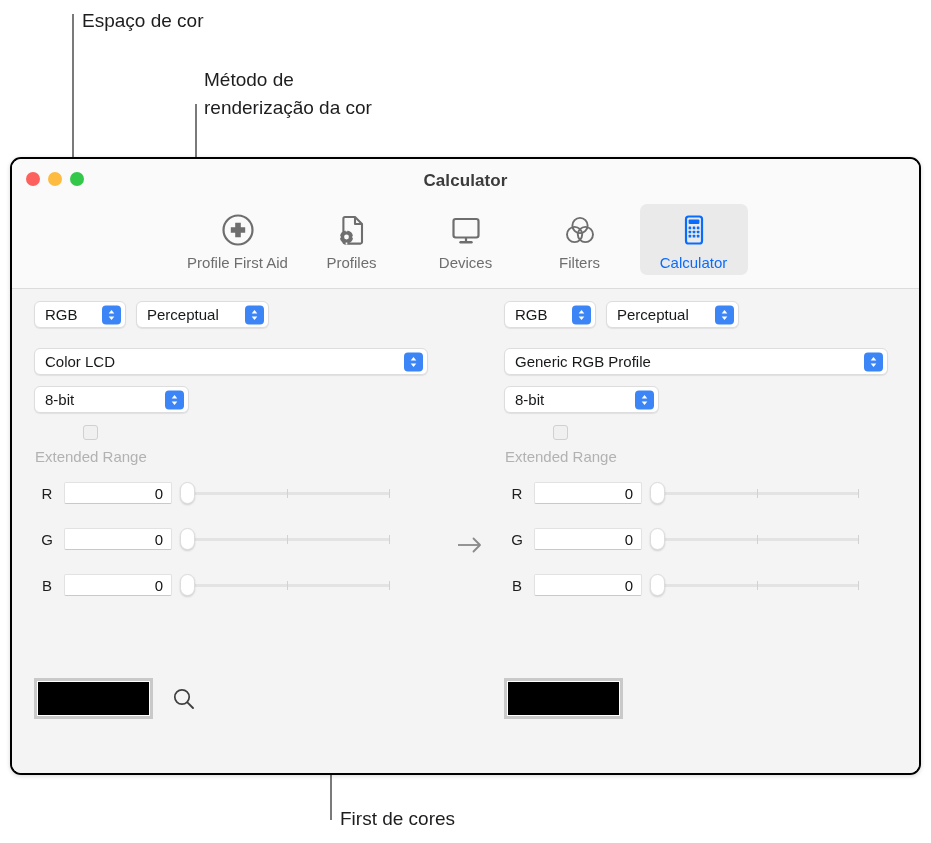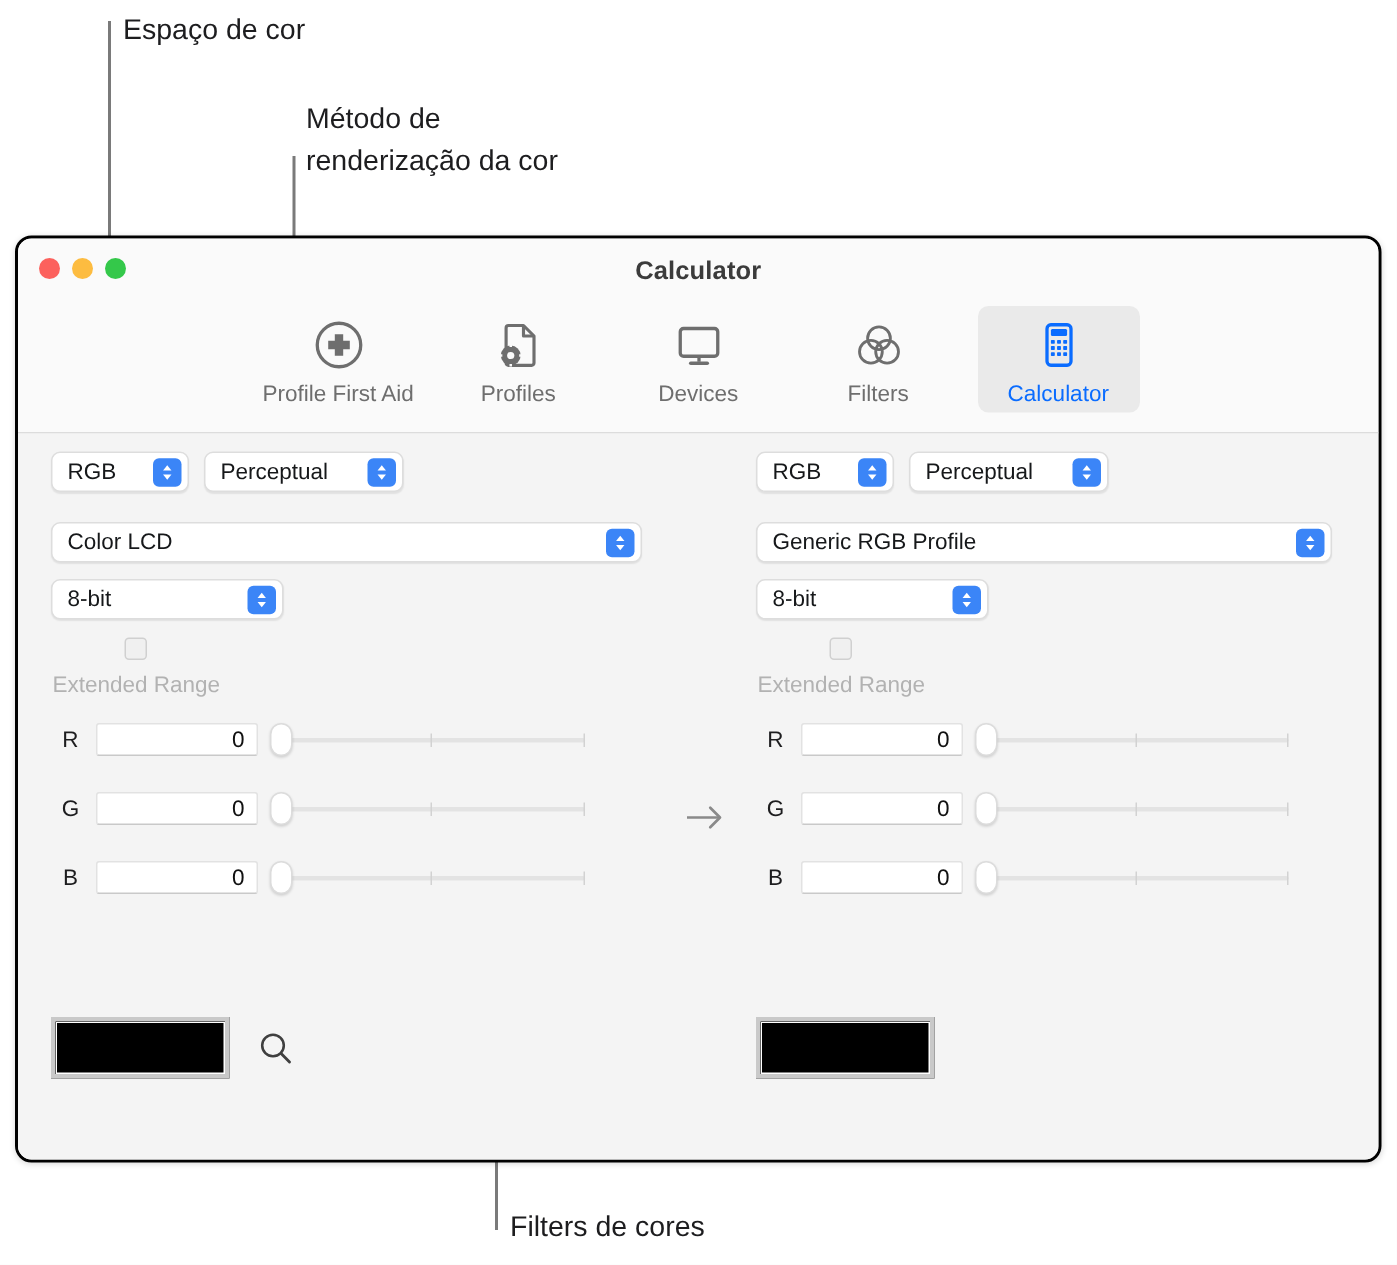--- a/index.html
+++ b/index.html
@@ -77,21 +77,21 @@
 
   
   .toolbar {
     position: absolute;
     top: 45px;
     left: 0;
     width: 100%;
     display: flex;
     justify-content: center;
     align-items: flex-start;
-    gap: 12px;
+    gap: 6px;
   }
   .tb-item {
     width: 108px;
     padding: 6px 4px 5px 4px;
     border-radius: 7px;
     display: flex;
     flex-direction: column;
     align-items: center;
     gap: 5px;
     color: #6e6e6e;
@@ -264,21 +264,21 @@
 </head>
 <body>
 
 <div class="callout-label" style="left:82px; top:7px;">Espaço de cor</div>
 <div class="callout-line" style="left:72px; top:14px; height:330px;"></div>
 
 <div class="callout-label" style="left:204px; top:66px;">Método de
 renderização da cor</div>
 <div class="callout-line" style="left:195px; top:104px; height:240px;"></div>
 
-<div class="callout-label" style="left:340px; top:805px;">Filters de cores</div>
+<div class="callout-label" style="left:340px; top:805px;">First de cores</div>
 <div class="callout-line" style="left:330px; top:375px; height:445px;"></div>
 
 <div class="window">
 
   <div class="titlebar">
     <div class="traffic">
       <div class="dot red"></div>
       <div class="dot yellow"></div>
       <div class="dot green"></div>
     </div>

